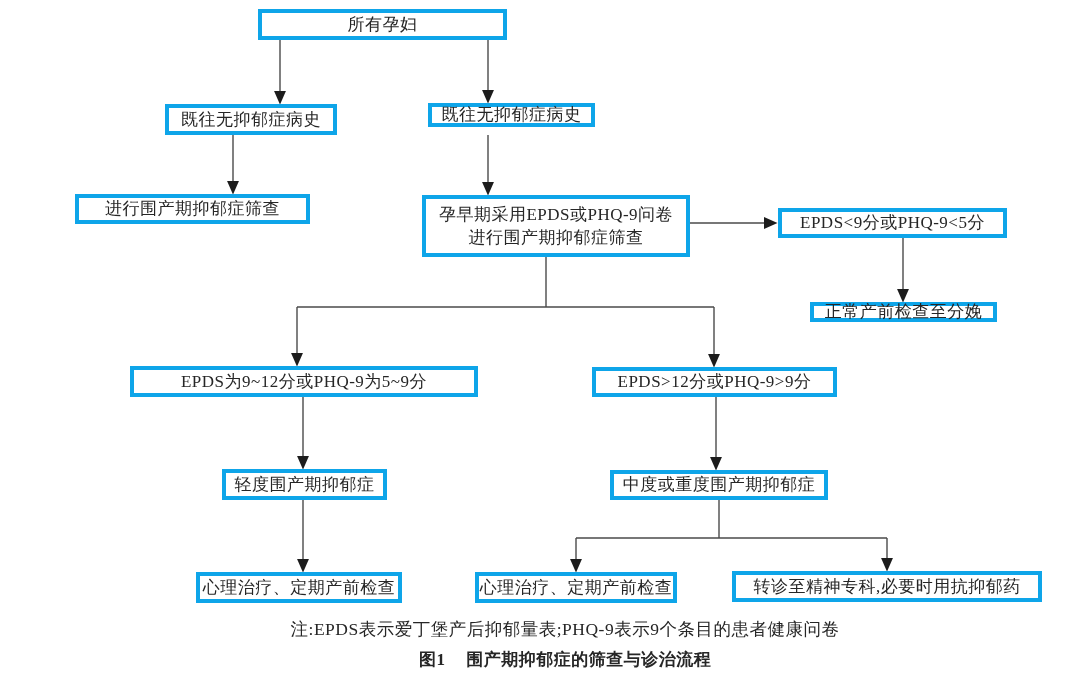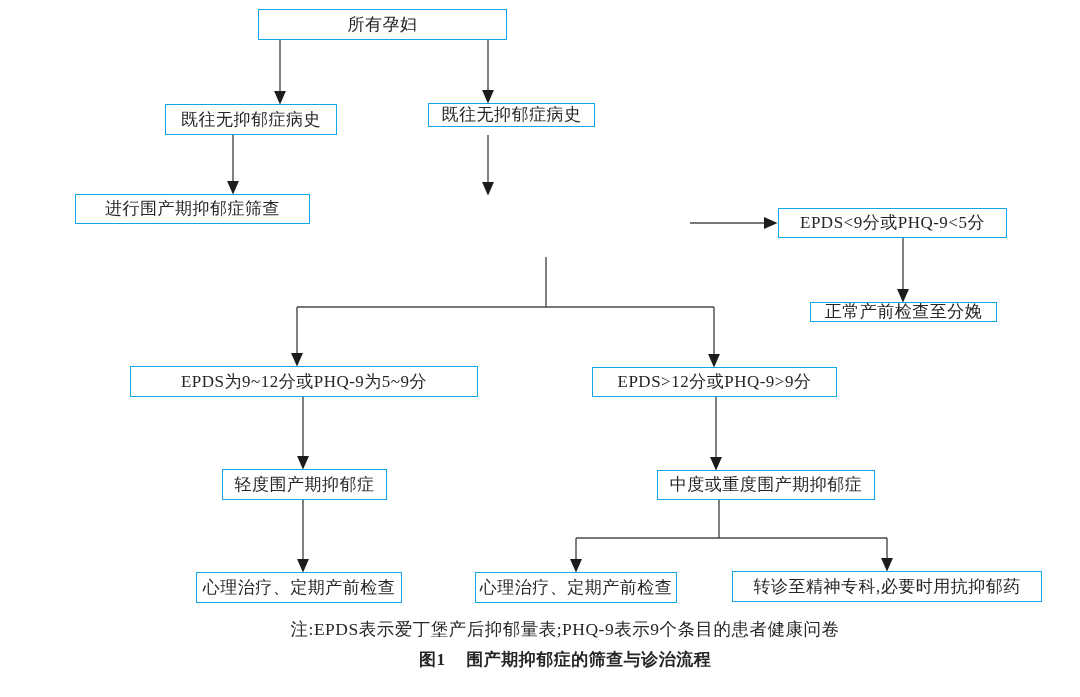--- a/index.html
+++ b/index.html
@@ -20,21 +20,21 @@
     position: absolute;
     left: 0;
     top: 0;
     width: 1080px;
     height: 697px;
     z-index: 0;
   }
   .node {
     position: absolute;
     box-sizing: border-box;
-    border: 1px solid #0ea5e9;
+    border: 4px solid #0ea5e9;
     background: #ffffff;
     display: flex;
     align-items: center;
     justify-content: center;
     text-align: center;
     font-size: 17px;
     line-height: 1.25;
     letter-spacing: 0.5px;
     z-index: 1;
     white-space: nowrap;
@@ -112,32 +112,36 @@
   </svg>
 
   <div class="node" style="left:258px; top:9px;  width:249px; height:31px;">所有孕妇</div>
 
   <div class="node" style="left:165px; top:104px; width:172px; height:31px;">既往无抑郁症病史</div>
 
   <div class="node" style="left:428px; top:103px; width:167px; height:24px;">既往无抑郁症病史</div>
 
   <div class="node" style="left:75px;  top:194px; width:235px; height:30px;">进行围产期抑郁症筛查</div>
 
+  <div class="node two-line" style="left:422px; top:195px; width:268px; height:62px;">
+    <span>孕早期采用EPDS或PHQ-9问卷</span>
+    <span>进行围产期抑郁症筛查</span>
+  </div>
 
   <div class="node" style="left:778px; top:208px; width:229px; height:30px;">EPDS&lt;9分或PHQ-9&lt;5分</div>
 
   <div class="node" style="left:810px; top:302px; width:187px; height:20px;">正常产前检查至分娩</div>
 
   <div class="node" style="left:130px; top:366px; width:348px; height:31px;">EPDS为9~12分或PHQ-9为5~9分</div>
 
   <div class="node" style="left:592px; top:367px; width:245px; height:30px;">EPDS&gt;12分或PHQ-9&gt;9分</div>
 
   <div class="node" style="left:222px; top:469px; width:165px; height:31px;">轻度围产期抑郁症</div>
 
-  <div class="node" style="left:610px; top:470px; width:218px; height:30px;margin-left:47px;">中度或重度围产期抑郁症</div>
+  <div class="node" style="left:610px; top:470px; width:218px; height:30px;">中度或重度围产期抑郁症</div>
 
   <div class="node" style="left:196px; top:572px; width:206px; height:31px;">心理治疗、定期产前检查</div>
 
   <div class="node" style="left:475px; top:572px; width:202px; height:31px;">心理治疗、定期产前检查</div>
 
   <div class="node" style="left:732px; top:571px; width:310px; height:31px;">转诊至精神专科,必要时用抗抑郁药</div>
 
   <div class="footer-note">注:EPDS表示爱丁堡产后抑郁量表;PHQ-9表示9个条目的患者健康问卷</div>
 
   <div class="figure-caption">

